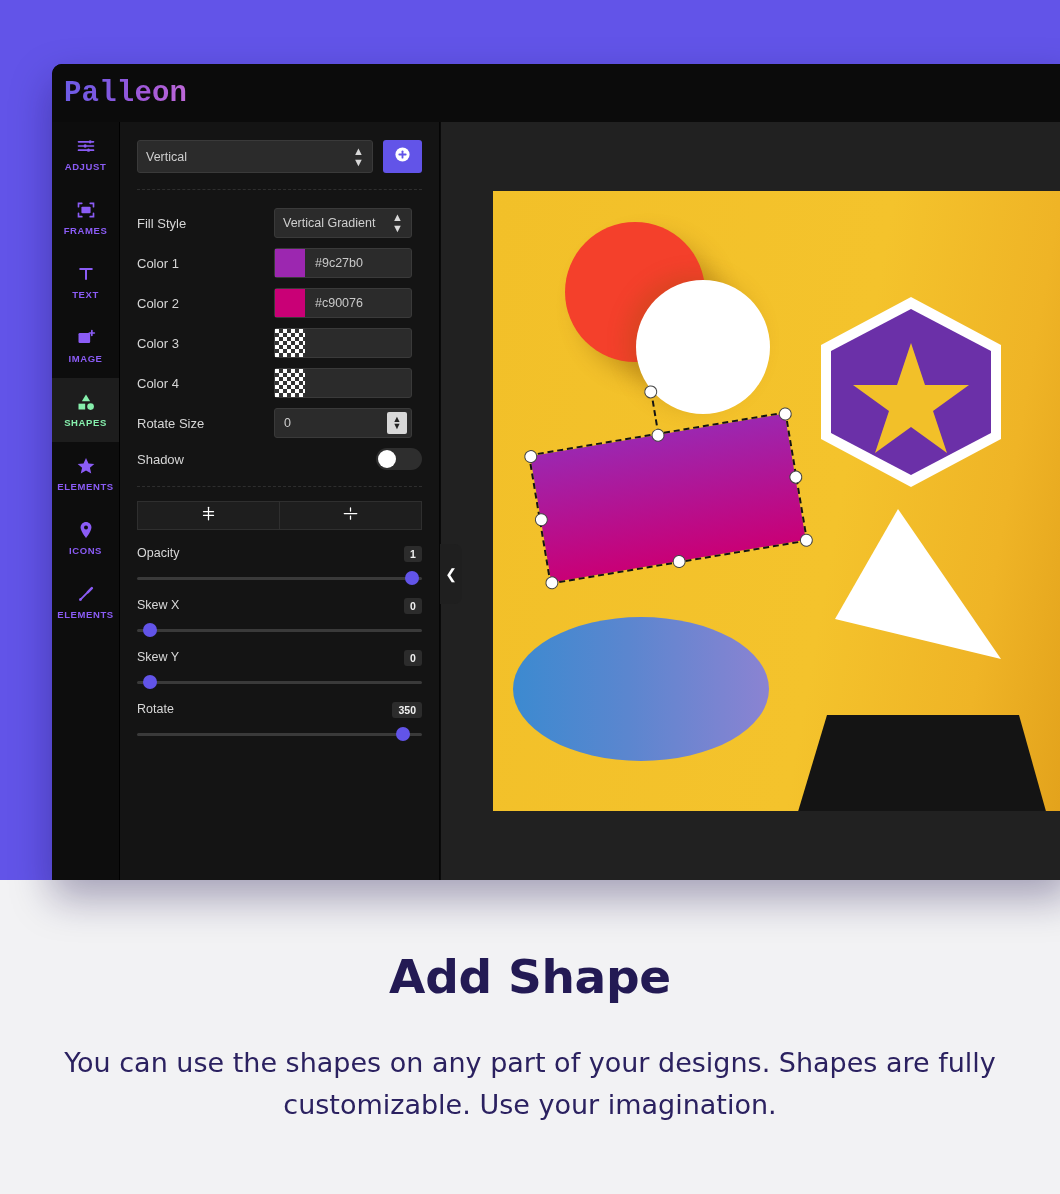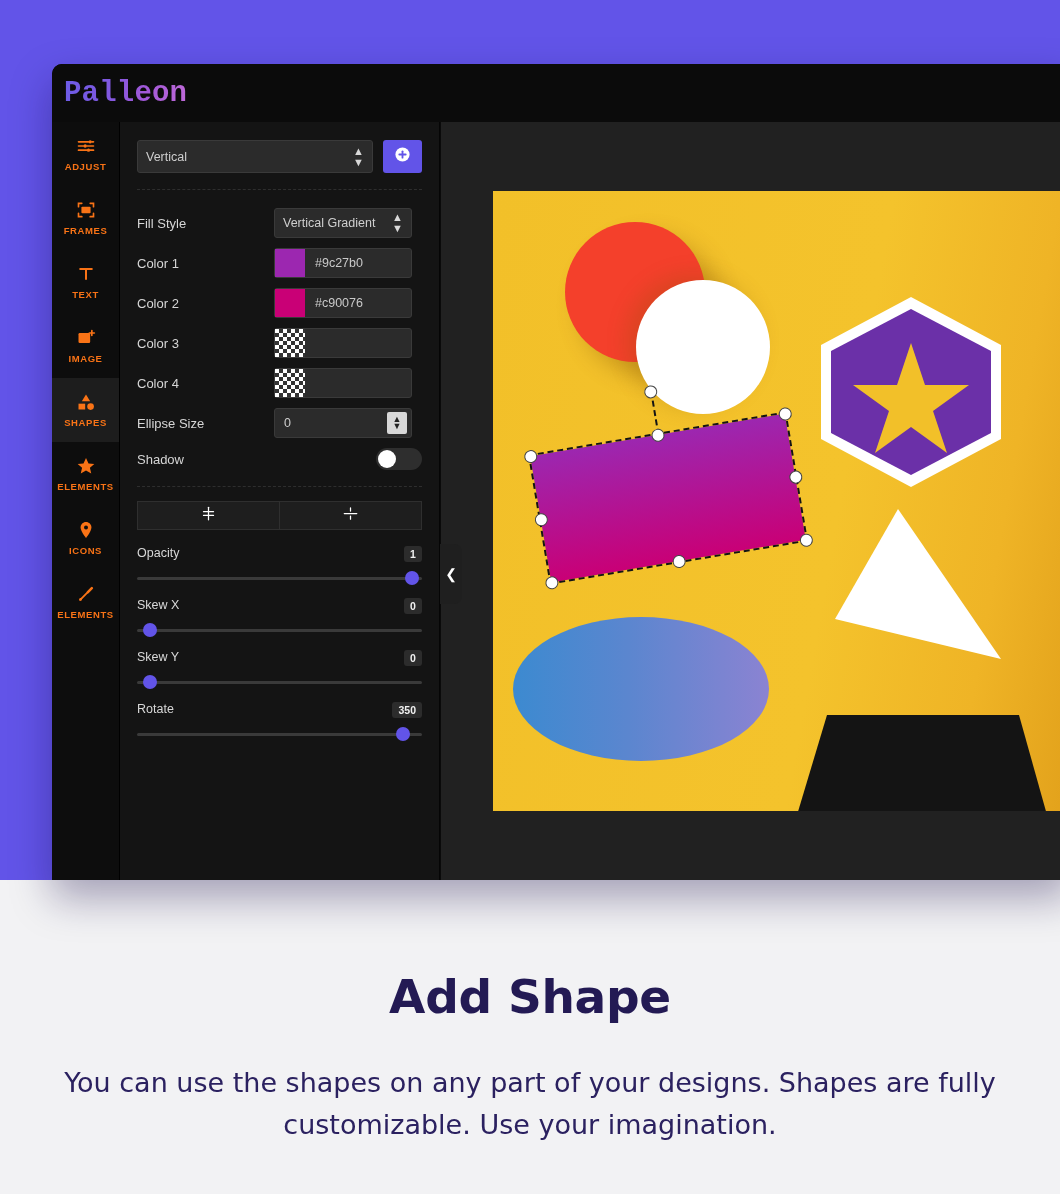--- a/index.html
+++ b/index.html
@@ -42,23 +42,23 @@
 
   
   .rail {
     position:absolute; left:0; top:58px; width:68px; bottom:0;
     background:#0d0d0d;
     border-right:1px solid #000;
   }
   .rail-item {
     height:64px; display:flex; flex-direction:column;
     align-items:center; justify-content:center; gap:5px;
-    color:#f97316; cursor:pointer;
-  }
-  .rail-item.active { background:#1d1d1d; color:#f97316; }
+    color:#8b5cf6; cursor:pointer;
+  }
+  .rail-item.active { background:#1d1d1d; color:#86efac; }
   .rail-label { font-size:9.5px; font-weight:bold; letter-spacing:.6px; }
   .rail-ico { width:20px; height:20px; display:block; }
   .rail-ico svg { display:block; }
 
   
   .panel {
     position:absolute; left:68px; top:58px; width:320px; bottom:0;
     background:#141414;
     border-right:1px solid #050505;
     padding:18px 17px 0 17px;
@@ -191,21 +191,21 @@
   .handle {
     position:absolute; width:13px; height:13px; border-radius:50%;
     background:#fff; border:1px solid #444; box-sizing:border-box;
   }
   .rot-line {
     position:absolute; left:50%; top:-44px; width:0; height:44px;
     border-left:2px dashed #141414;
   }
 
   
-  .caption { position:absolute; left:0; top:880px; width:1060px;margin-top:20px; }
+  .caption { position:absolute; left:0; top:880px; width:1060px; }
   .cap-title {
     text-align:center; margin-top:69px;
     font-family:"DejaVu Sans", sans-serif;
     font-size:47px; font-weight:bold; color:#231a54; letter-spacing:-.3px;
   }
   .cap-body {
     margin:38px auto 0 auto; width:960px; text-align:center;
     font-family:"DejaVu Sans", sans-serif;
     font-size:27px; line-height:1.55; color:#2b2160;
   }
@@ -370,21 +370,21 @@
 
     <div class="row">
       <div class="row-label">Color 4</div>
       <div class="ctrl" style="max-width:138px">
         <span class="swatch checker"></span>
         <span class="swatch-val"></span>
       </div>
     </div>
 
     <div class="row">
-      <div class="row-label">Ellipse Size</div>
+      <div class="row-label">Rotate Size</div>
       <div class="ctrl" style="max-width:138px">
         <span class="num-val">0</span>
         <span class="stepper">▲<br>▼</span>
       </div>
     </div>
 
 
     <div class="row" style="margin-bottom:0">
       <div class="row-label">Shadow</div>
       <div class="toggle">

